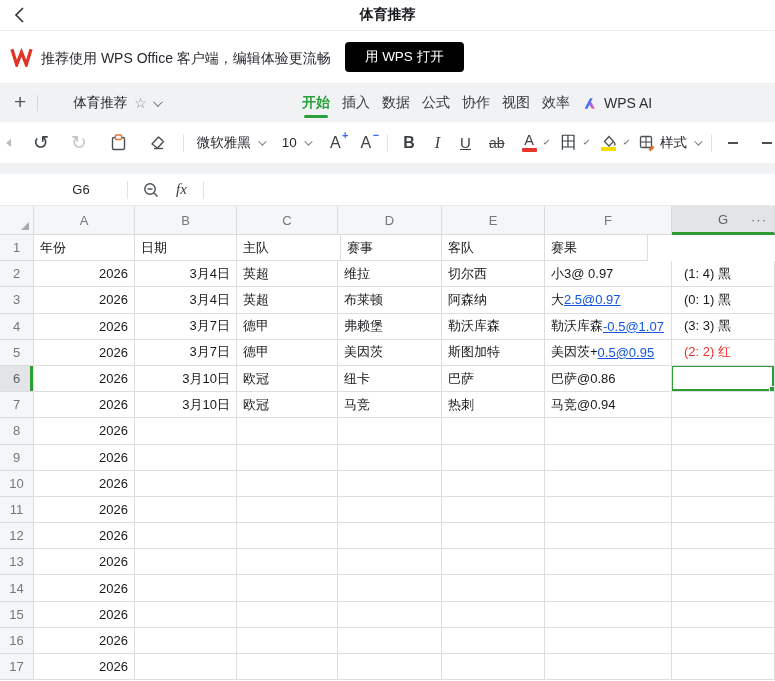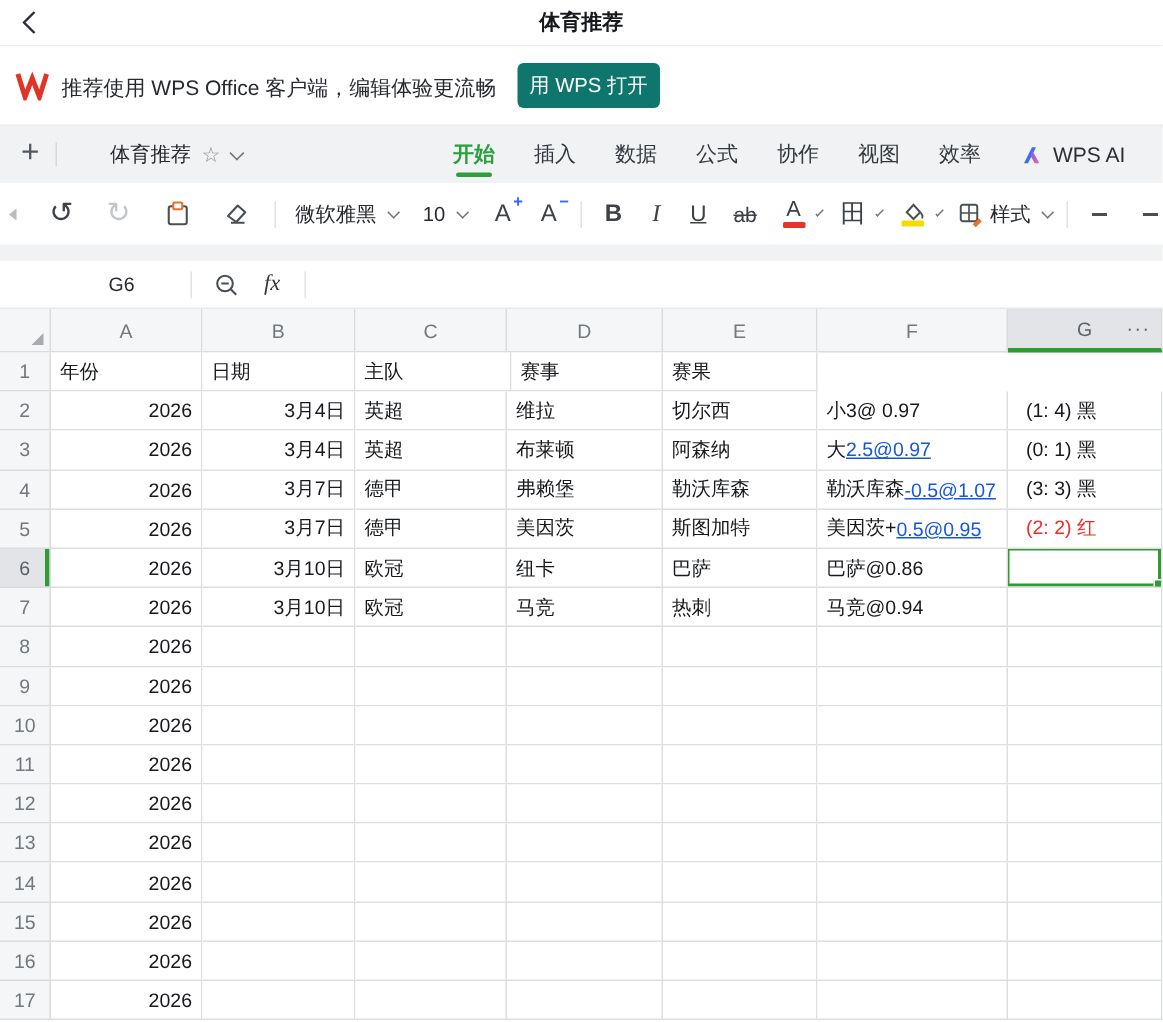--- a/index.html
+++ b/index.html
@@ -11,37 +11,37 @@
   
   #topbar { top:0; height:31px; background:#fff; border-bottom:1px solid #ebecee;
     display:flex; align-items:center; }
   #back { position:absolute; left:10px; top:5px; width:20px; height:20px; cursor:pointer; }
   #title { width:100%; text-align:center; font-size:14px; font-weight:700; color:#17191c; }
 
   
   #banner { top:31px; height:53px; background:#fff; border-bottom:1px solid #ebecee;
     display:flex; align-items:center; padding:0 10px; }
   #banner .msg { font-size:14px; color:#26292e; margin:4px 14px 0 8px; }
-  .open-btn { background:#0f766e; color:#fff; font-size:13.5px; border:none;
-    border-radius:4px; padding:6px 8px; cursor:pointer; }
+  .open-btn { background:#000000; color:#fff; font-size:13.5px; border:none;
+    border-radius:4px; padding:6px 20px; cursor:pointer; }
 
   
   #menurow { top:84px; height:38px; background:#f1f2f4; display:flex; align-items:center; }
   .mi { display:flex; align-items:center; color:#42474c; }
   #plus { font-size:21px; font-weight:300; color:#53585d; margin:0 0 2px 14px; }
   .vdiv { width:1px; height:16px; background:#d6d8da; margin:0 11px; }
   .burger { width:14px; display:flex; flex-direction:column; gap:3px; }
   .burger i { height:1.6px; background:#4a4f54; display:block; }
   #docname { font-size:13.5px; color:#26292e; margin:0 7px 0 10px; }
   .star { font-size:14px; color:#8a8f94; margin-right:6px; }
   .chev { width:7px; height:7px; border-right:1.4px solid #6f747a;
     border-bottom:1.4px solid #6f747a; transform:rotate(45deg) translateY(-2px);
     display:inline-block; }
   #tabs { position:absolute; left:302px; top:0; bottom:0; display:flex;
-    align-items:center; gap:26px; }
+    align-items:center; gap:12px; }
   .tab { font-size:14px; color:#33383d; cursor:pointer; position:relative;
     height:100%; display:flex; align-items:center; }
   .tab.active { color:#2BA03C; font-weight:700; }
   .tab.active::after { content:""; position:absolute; left:2px; right:2px; bottom:4px;
     height:3px; border-radius:2px; background:#2BA03C; }
   #ai-tab { display:flex; align-items:center; gap:6px; font-size:14px; color:#2b2f34; }
 
   
   #toolbar { top:122px; height:41px; background:#fff; display:flex; align-items:center;
     overflow:hidden; white-space:nowrap; }
@@ -275,20 +275,21 @@
       <div class="c hd w-e">E</div>
       <div class="c hd w-f">F</div>
       <div class="c hd w-g selhd colG-sel">G<div class="more">···</div></div>
     </div>
     <div class="grow">
       <div class="c hd w-rh">1</div>
       <div class="c w-a">年份</div>
       <div class="c w-b">日期</div>
       <div class="c w-d">主队</div>
       <div class="c w-c">赛事</div>
+      <div class="c w-e">客队</div>
       <div class="c w-g">赛果</div>
     </div>
     <div class="grow">
       <div class="c hd w-rh">2</div>
       <div class="c ar w-a">2026</div>
       <div class="c ar w-b">3月4日</div>
       <div class="c w-c">英超</div>
       <div class="c w-d">维拉</div>
       <div class="c w-e">切尔西</div>
       <div class="c w-f">

